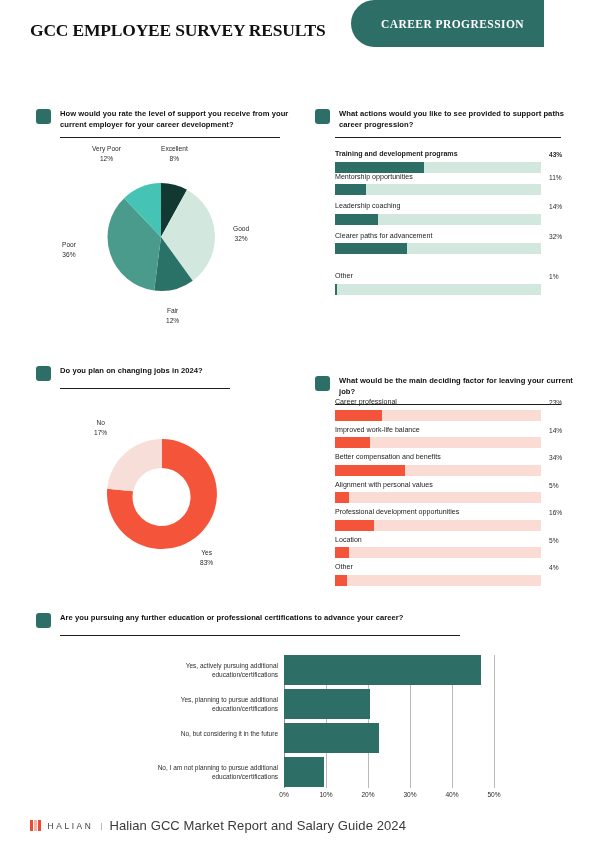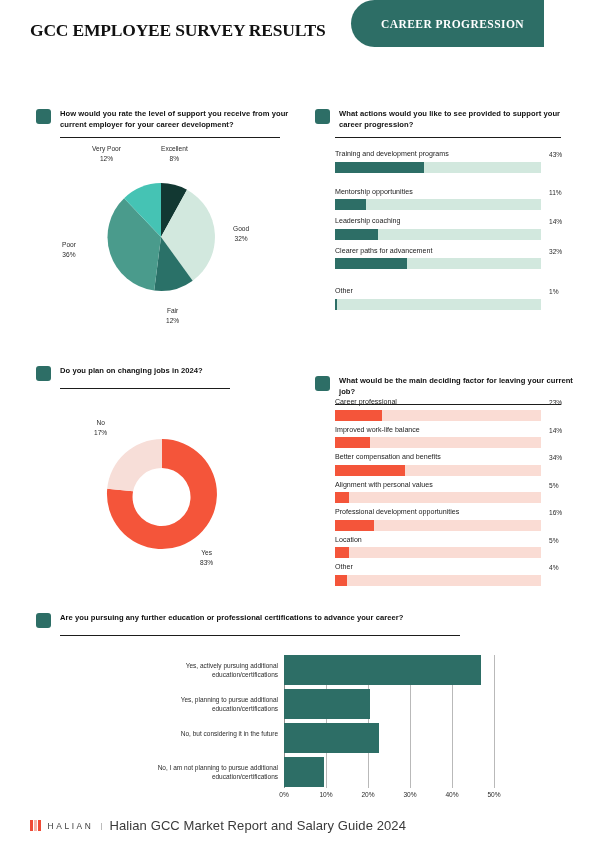--- a/index.html
+++ b/index.html
@@ -136,28 +136,28 @@
   </div>
   <div class="slice-label" style="left:56px; top:4px;">
     <span>Very Poor</span><br>
     <span>12%</span>
   </div>
 </div>
 
 <div class="section" style="left:315px; top:108px; width:265px;">
   <div class="sec-head">
     <div class="sec-marker"></div>
-    <div class="sec-q">What actions would you like to see provided to support your career progression?</div>
+    <div class="sec-q">What actions would you like to see provided to support paths career progression?</div>
   </div>
   <div class="sec-rule" style="margin-left:20px; width:226px;"></div>
 </div>
 
 <div style="position:absolute; left:335px; top:150px; width:250px;">
 
-  <div class="bar-row" style="margin-bottom:15px;">
+  <div class="bar-row" style="margin-bottom:0;font-weight:bold;">
     <div class="bar-cat">Training and development programs</div>
     <div class="bar-track" style="background:#d2e8de;">
       <div class="bar-fill" style="background:#2d6e66; width:43%;"></div>
     </div>
     <div class="bar-pct">43%</div>
   </div>
 
   <div class="bar-row" style="margin-bottom:7px;">
     <div class="bar-cat">Mentorship opportunities</div>
     <div class="bar-track" style="background:#d2e8de;">

